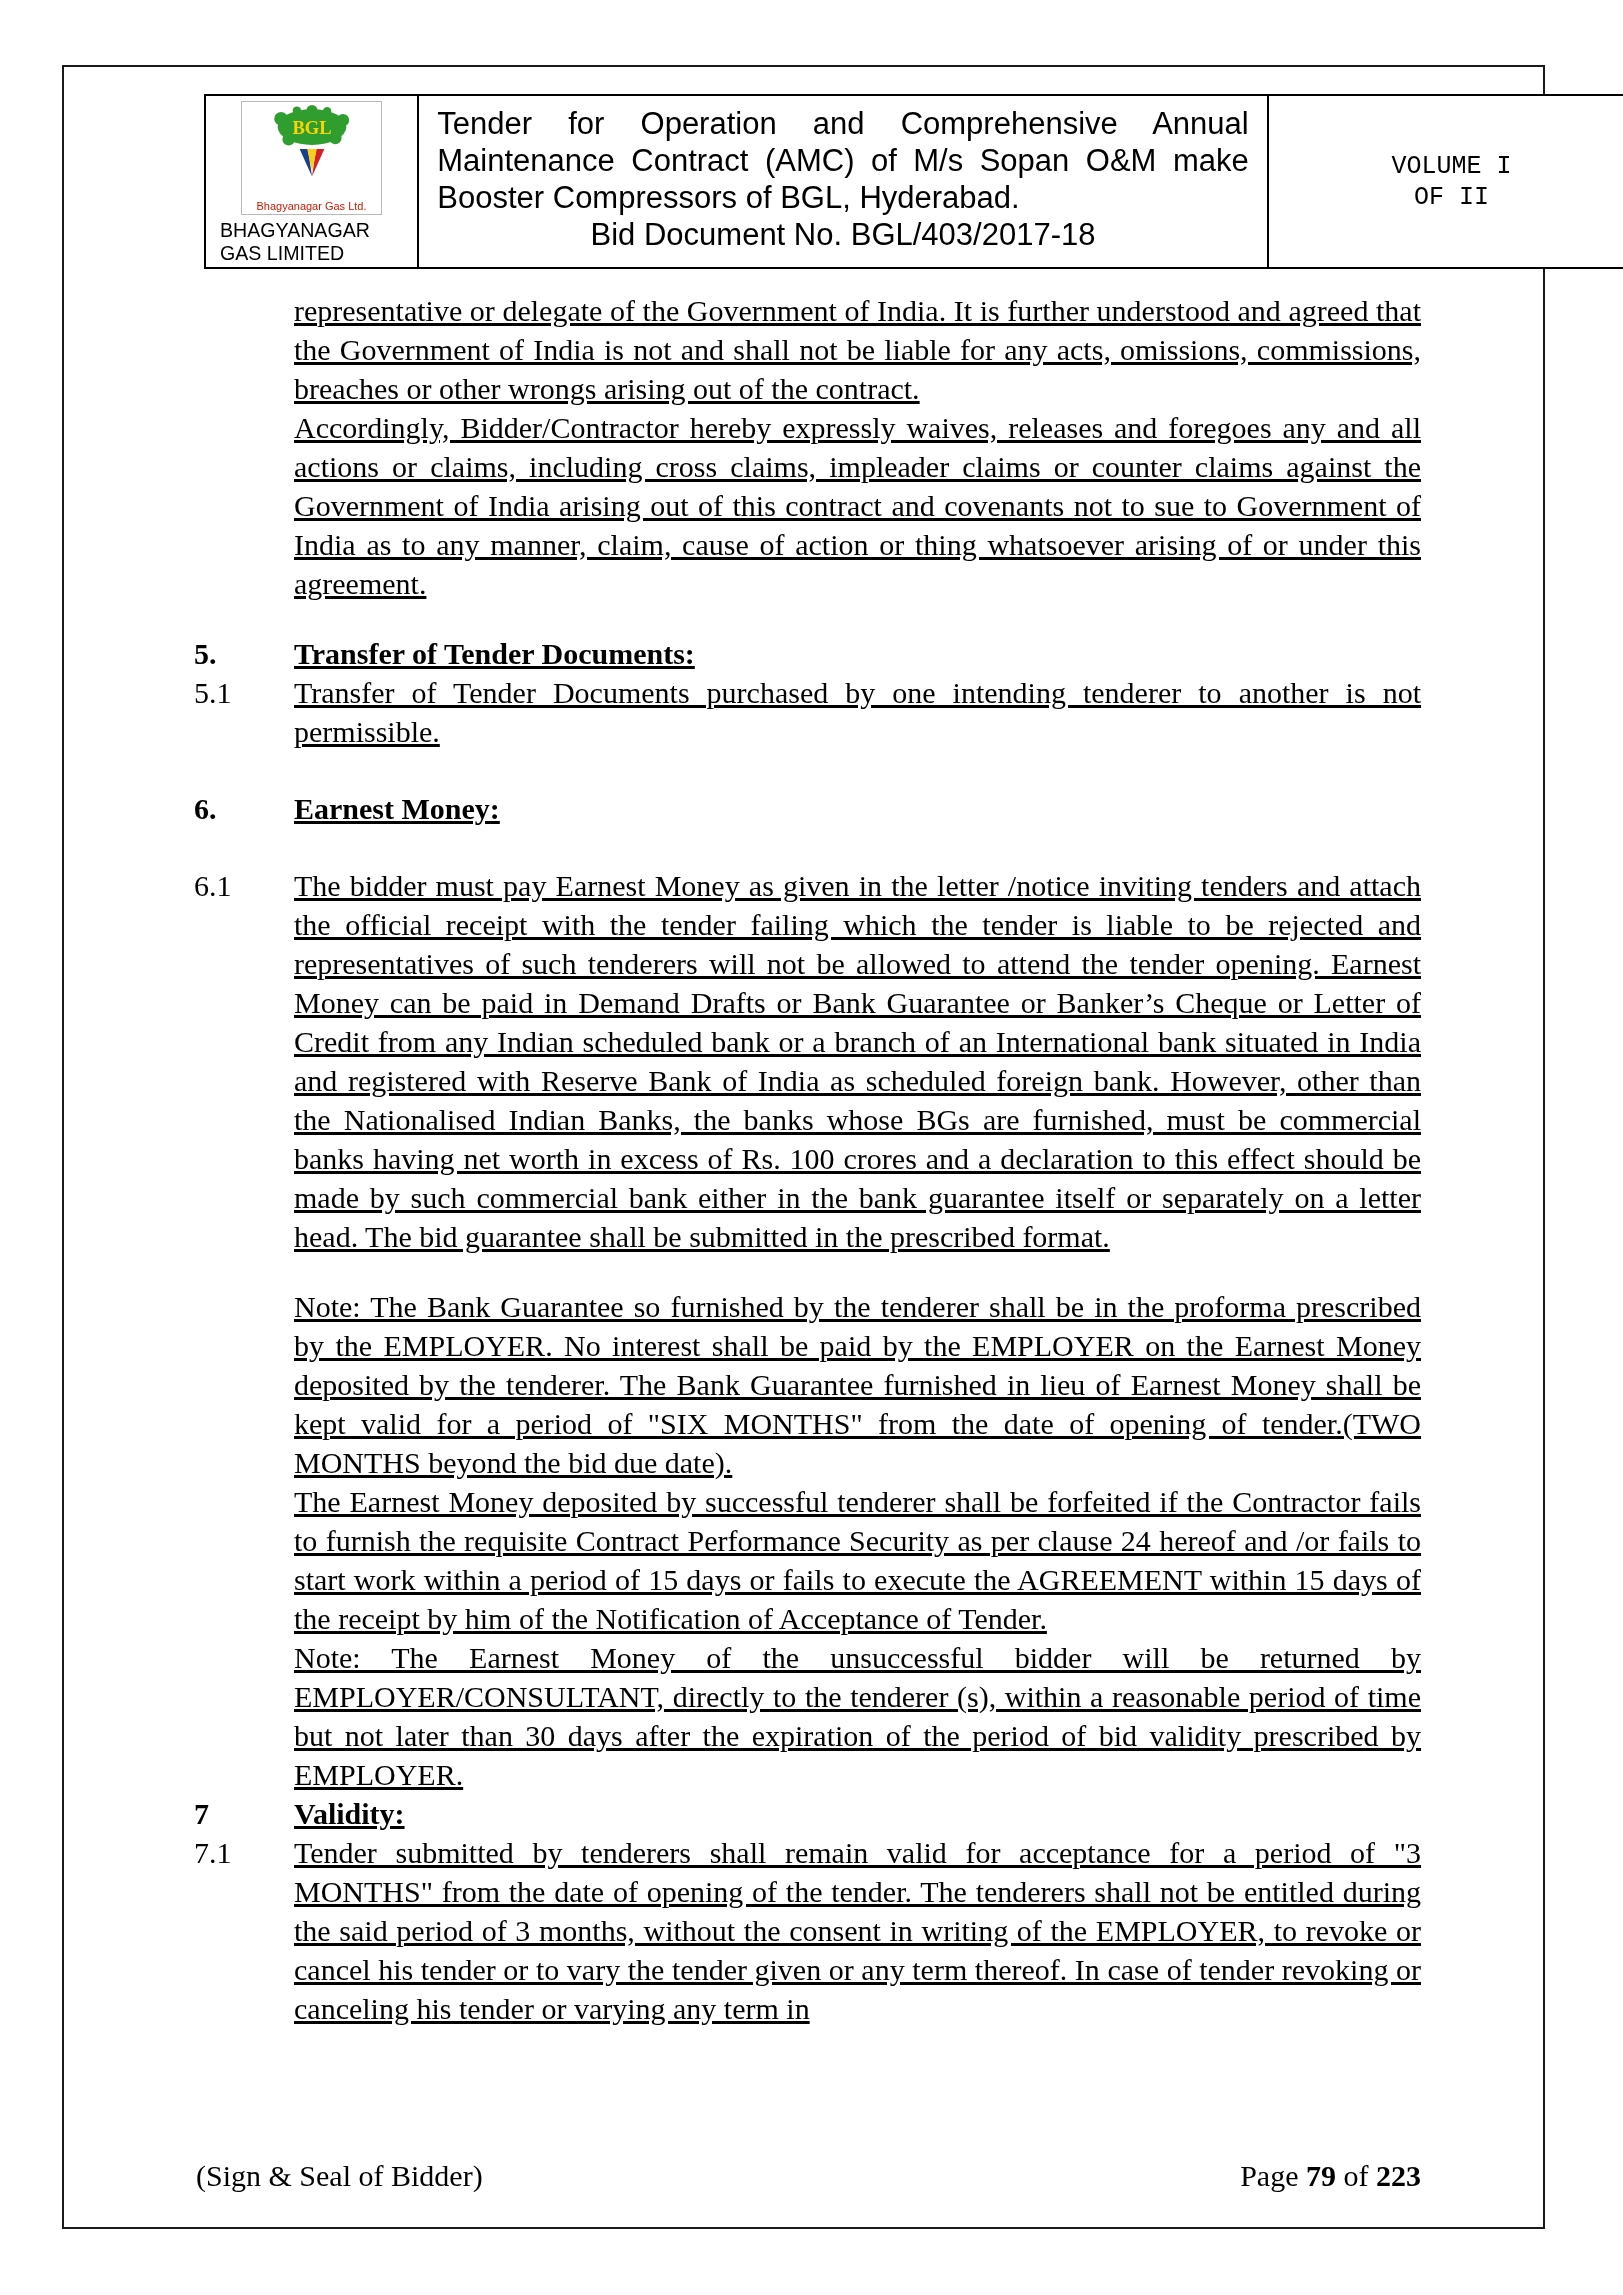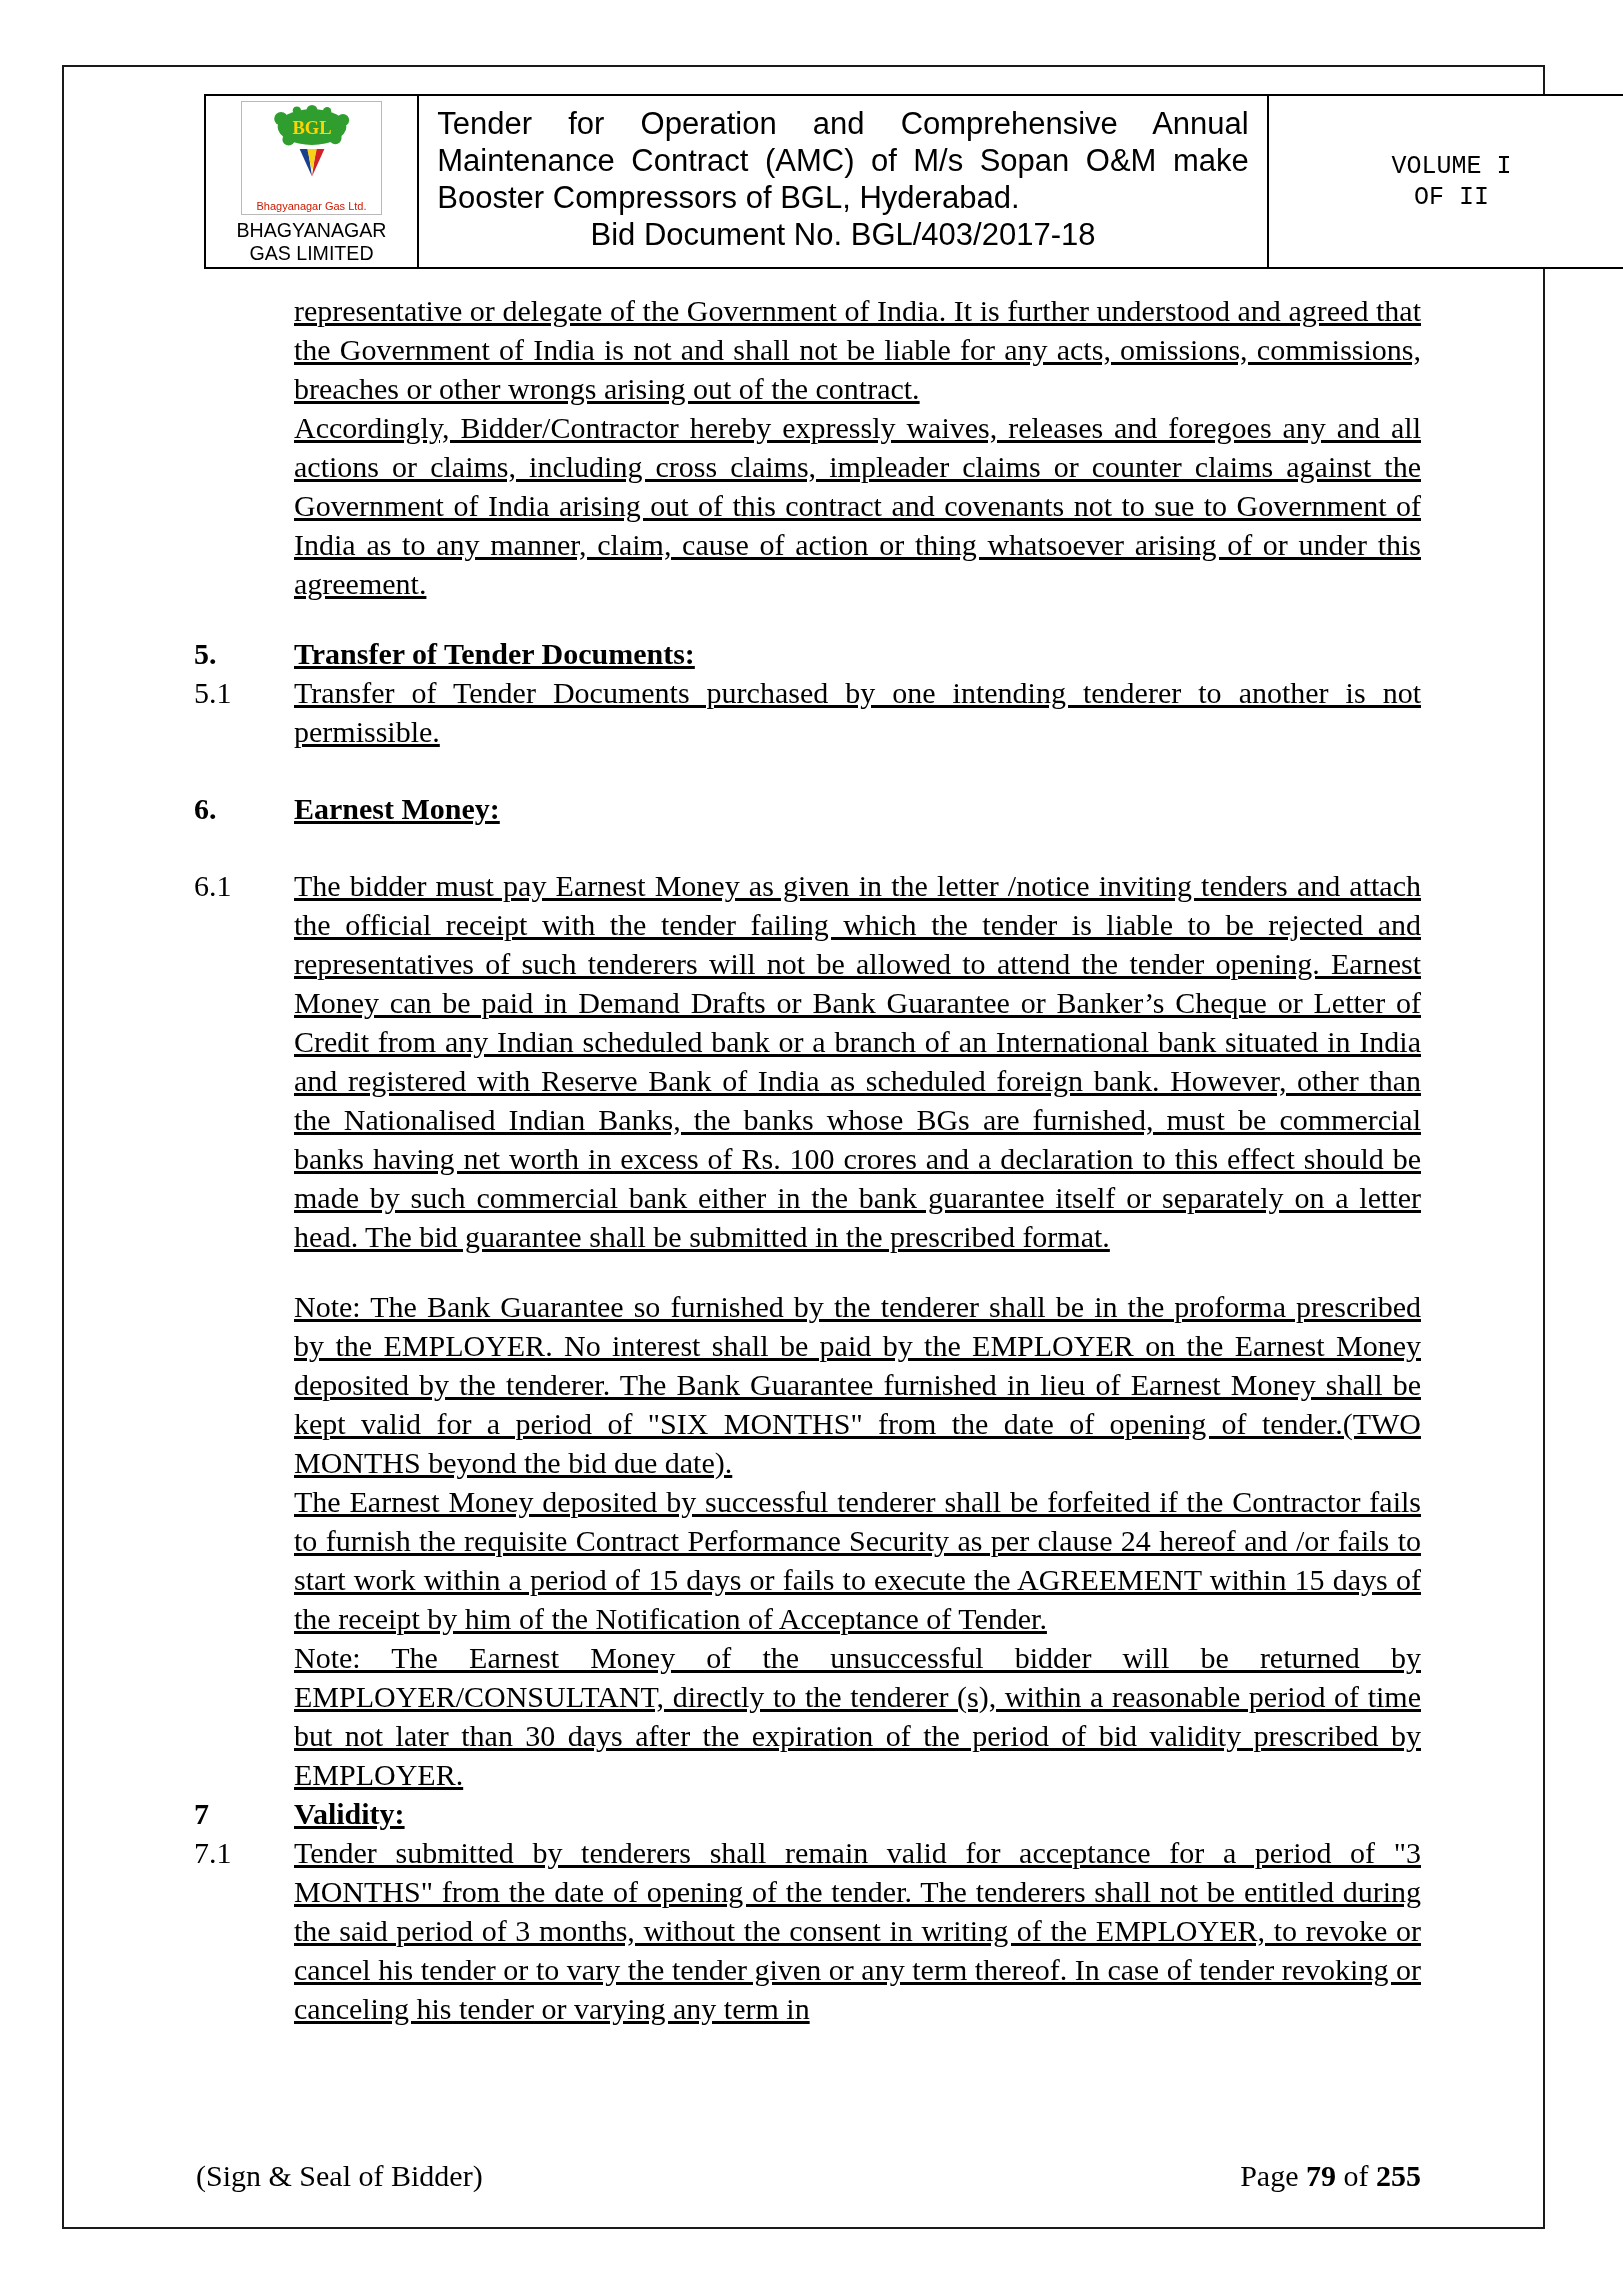--- a/index.html
+++ b/index.html
@@ -37,21 +37,21 @@
     padding:2.6px 3.9px 2px 3.9px;
   }
   .logo-svg { width:98px; height:77px; display:block; }
   .logo-red {
     font-family:"Liberation Sans", sans-serif;
     font-size:11px; color:#cc1a00; white-space:nowrap; margin-top:18px;
   }
   .company {
     margin-top:4.6px;
     font-family:"Liberation Sans", sans-serif;
-    font-size:19.6px; line-height:1.15; text-align:center;
+    font-size:19.6px; line-height:1.15; text-align:left;
     width:183px;
   }
   .title-cell {
     width:850px; border-right:2px solid #000;
     font-family:"Liberation Sans", sans-serif;
     font-size:31px; line-height:37px;
     padding:9.2px 18.3px 6.5px 18.3px;
   }
   .title-main { text-align:justify; }
   .title-bid  { text-align:center; }
@@ -157,15 +157,15 @@
   </div>
 
   <div class="blk">
     <span class="num">7.1</span>
     <span>Tender submitted by tenderers shall remain valid for acceptance for a period of "3 MONTHS" from the date of opening of the tender. The tenderers shall not be entitled during the said period of 3 months, without the consent in writing of the EMPLOYER, to revoke or cancel his tender or to vary the tender given or any term thereof. In case of tender revoking or canceling his tender or varying any term in</span>
   </div>
 </main>
 
 <footer class="ftr">
   <span>(Sign &amp; Seal of Bidder)</span>
-  <span class="pg"><span>Page </span><span class="bold">79</span><span> of </span><span class="bold">255</span></span>
+  <span class="pg"><span>Page </span><span class="bold">79</span><span> of </span><span class="bold">223</span></span>
 </footer>
 
 
 </body></html>

